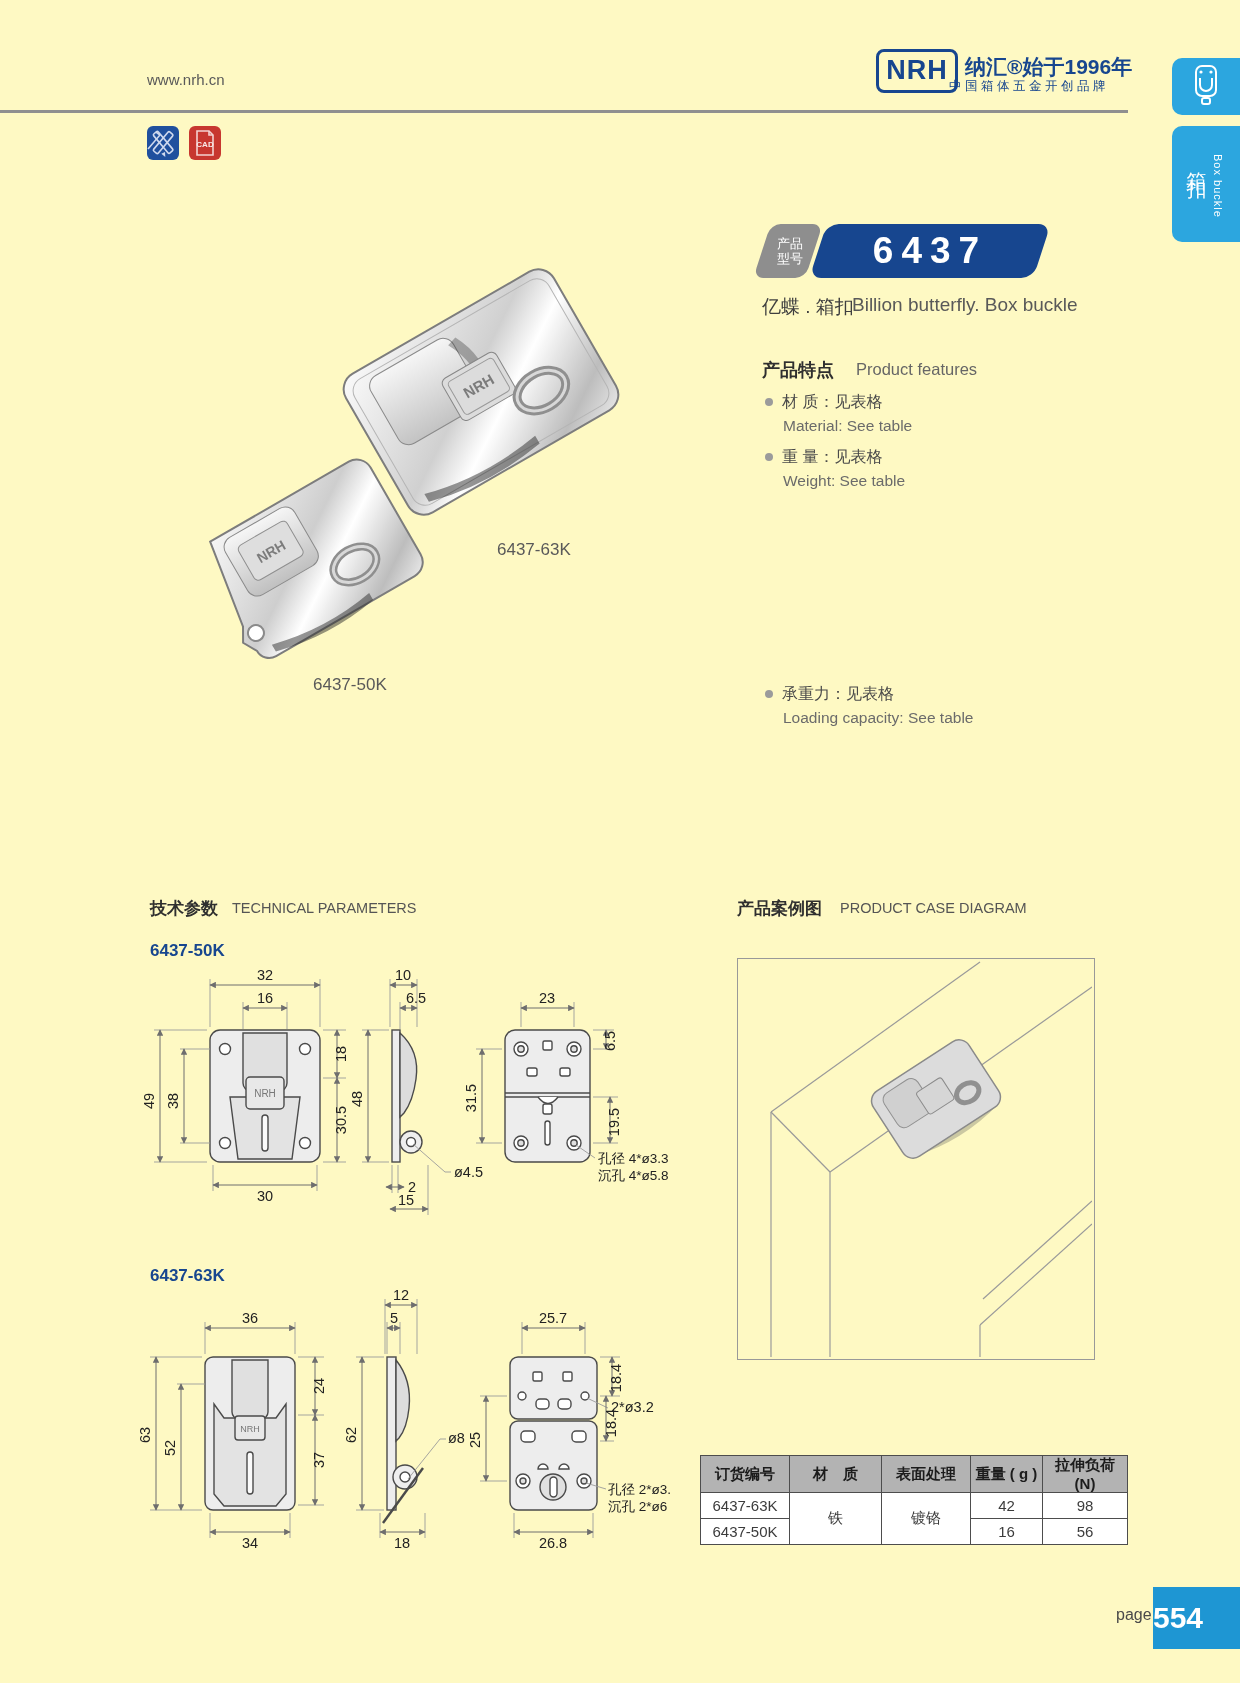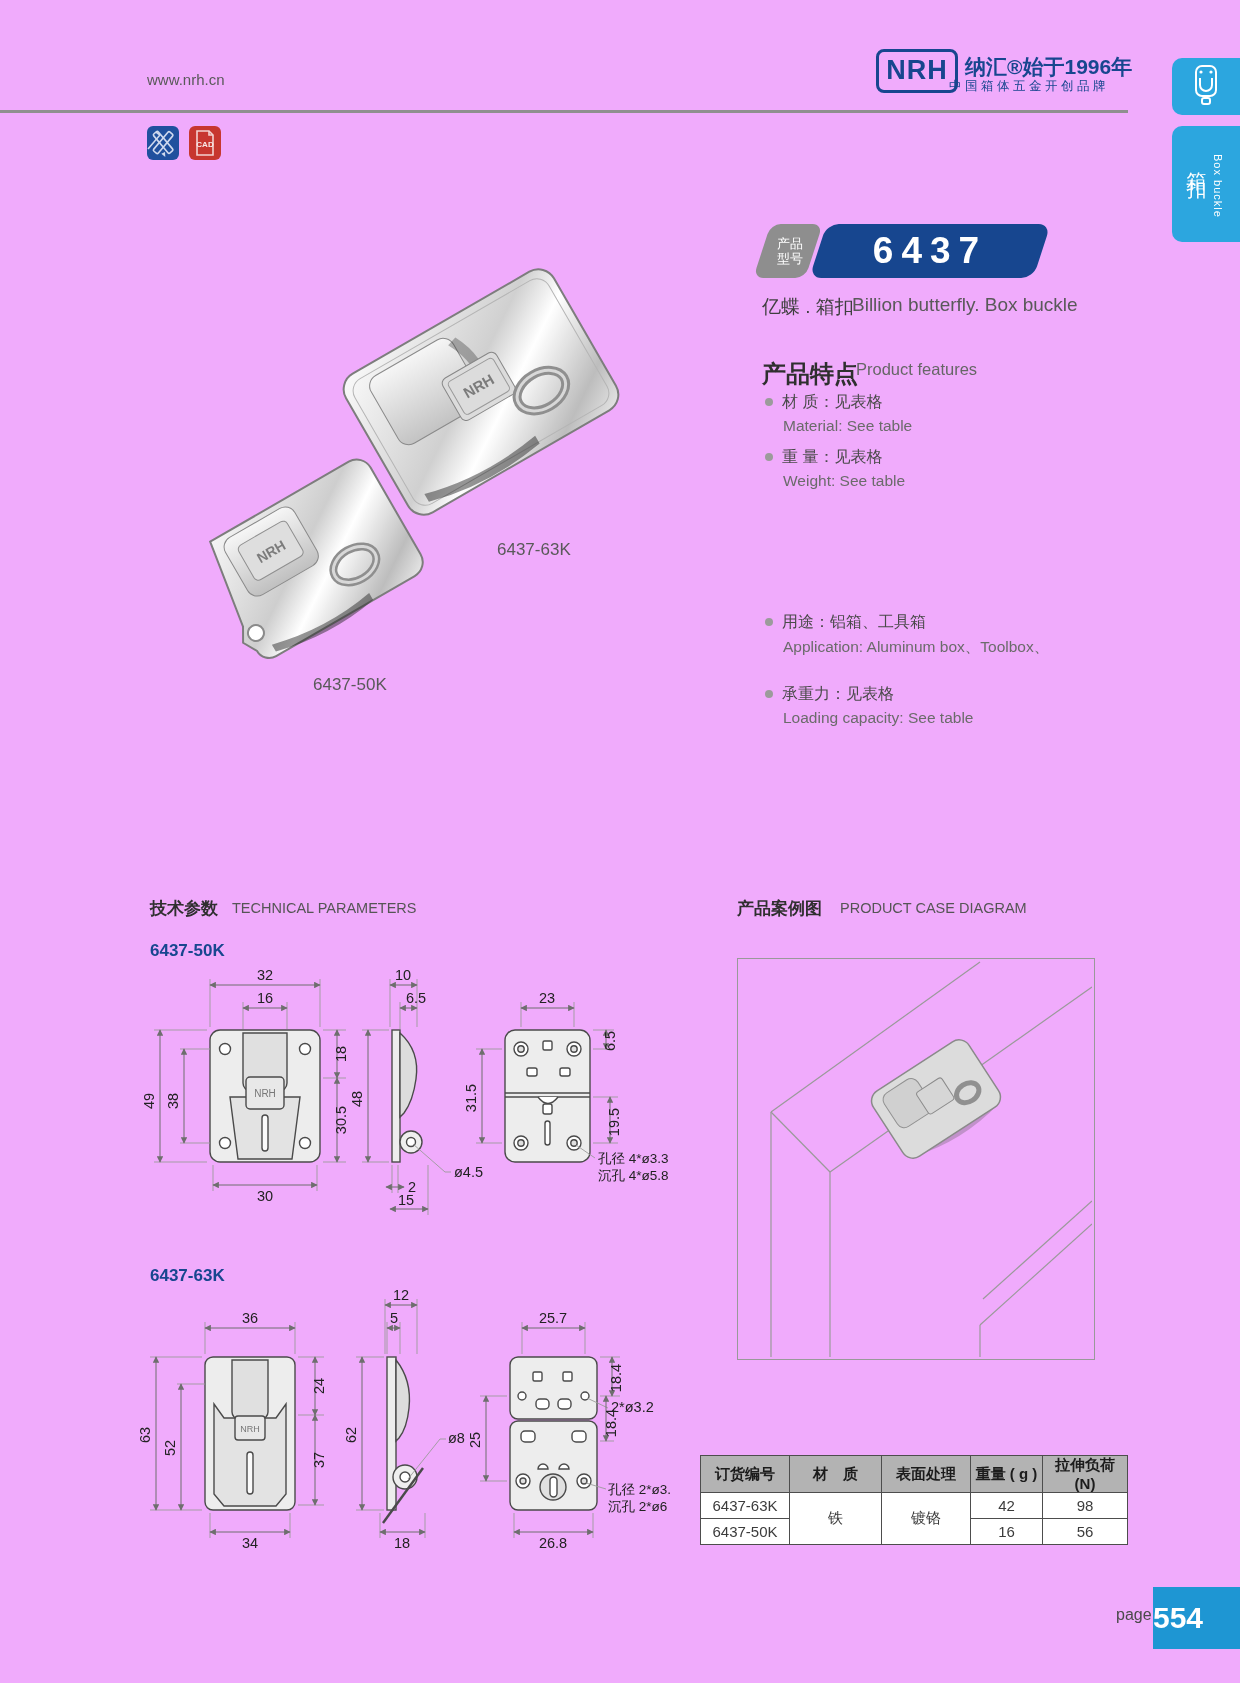--- a/index.html
+++ b/index.html
@@ -1,16 +1,16 @@
 <!DOCTYPE html>
 <html><head>
 <meta charset="utf-8">
 <style>
   html,body{margin:0;padding:0;background:#fff;}
-  .page{position:relative;width:1240px;height:1683px;background:#f0abfc;
+  .page{position:relative;width:1240px;height:1683px;background:#fef9c3;
         font-family:"Liberation Sans",sans-serif;overflow:hidden;}
   .abs{position:absolute;}
   
   .url{left:147px;top:71px;font-size:15px;color:#595959;}
   .topline{left:0;top:110px;width:1128px;height:2.5px;background:#8f8f8f;}
   .logo-box{left:876px;top:49px;width:76px;height:38px;border:3px solid #17468F;border-radius:8px;
             color:#17468F;font-weight:bold;font-size:27px;text-align:center;line-height:37px;letter-spacing:1px;}
   .brand1{left:965px;top:53px;font-size:21px;font-weight:bold;color:#17468F;}
   .brand2{left:933px;top:78px;font-size:12.5px;font-weight:normal;color:#17468F;letter-spacing:3.5px;margin-left:16px;}
   
@@ -22,21 +22,21 @@
   .icon-blue{left:147px;top:126px;width:32px;height:34px;background:#20509E;border-radius:6px;}
   .icon-red{left:189px;top:126px;width:32px;height:34px;background:#C7372F;border-radius:6px;}
   
   .badge-gray{left:762px;top:224px;width:52px;height:54px;background:#8E8E8E;border-radius:10px;transform:skewX(-18deg);}
   .badge-gray .in{transform:skewX(18deg);color:#fff;font-size:13px;line-height:15px;text-align:center;padding-top:12px;}
   .badge-blue{left:818px;top:224px;width:224px;height:54px;background:#17468F;border-radius:12px;transform:skewX(-18deg);}
   .badge-blue .in{transform:skewX(18deg);color:#fff;font-size:37px;font-weight:bold;letter-spacing:8px;text-align:center;line-height:54px;}
   .title-cn{left:762px;top:294px;font-size:19px;color:#3f3f3f;}
   .title-en{left:852px;top:294px;font-size:19px;color:#595959;}
   
-  .feat-title-cn{left:762px;top:358px;font-size:24px;font-weight:bold;color:#2f2f2f;}
+  .feat-title-cn{left:762px;top:358px;font-size:18px;font-weight:bold;color:#2f2f2f;}
   .feat-title-en{left:856px;top:360px;font-size:16.5px;color:#666;}
   .feat{left:762px;width:420px;}
   .feat .dot{position:absolute;left:3px;top:6px;width:8px;height:8px;border-radius:50%;background:#9b9b9b;}
   .feat .cn{position:absolute;left:20px;top:0;font-size:16px;color:#4a4a4a;white-space:nowrap;}
   .feat .en{position:absolute;left:21px;top:25px;font-size:15.5px;color:#6b6b6b;white-space:nowrap;}
   
   .photo{transform:rotate(-30deg);}
   .photo-label{font-size:17px;color:#595959;}
   
   .sec-cn{font-size:17px;font-weight:bold;color:#2f2f2f;}
@@ -172,25 +172,20 @@
 
   <div class="abs feat" style="top:392px;height:50px;">
     <span class="dot"></span>
     <span class="cn">材  质：见表格</span>
     <span class="en">Material: See table</span>
   </div>
   <div class="abs feat" style="top:447px;height:50px;">
     <span class="dot"></span>
     <span class="cn">重  量：见表格</span>
     <span class="en">Weight: See table</span>
-  </div>
-  <div class="abs feat" style="top:612px;height:50px;">
-    <span class="dot"></span>
-    <span class="cn">用途：铝箱、工具箱</span>
-    <span class="en">Application: Aluminum box、Toolbox、</span>
   </div>
   <div class="abs feat" style="top:684px;height:50px;">
     <span class="dot"></span>
     <span class="cn">承重力：见表格</span>
     <span class="en">Loading capacity: See table</span>
   </div>
 
   <span class="abs sec-cn" style="left:150px;top:897px;">技术参数</span>
   <span class="abs sec-en" style="left:232px;top:900px;">TECHNICAL PARAMETERS</span>
   <span class="abs sec-cn" style="left:737px;top:897px;">产品案例图</span>

